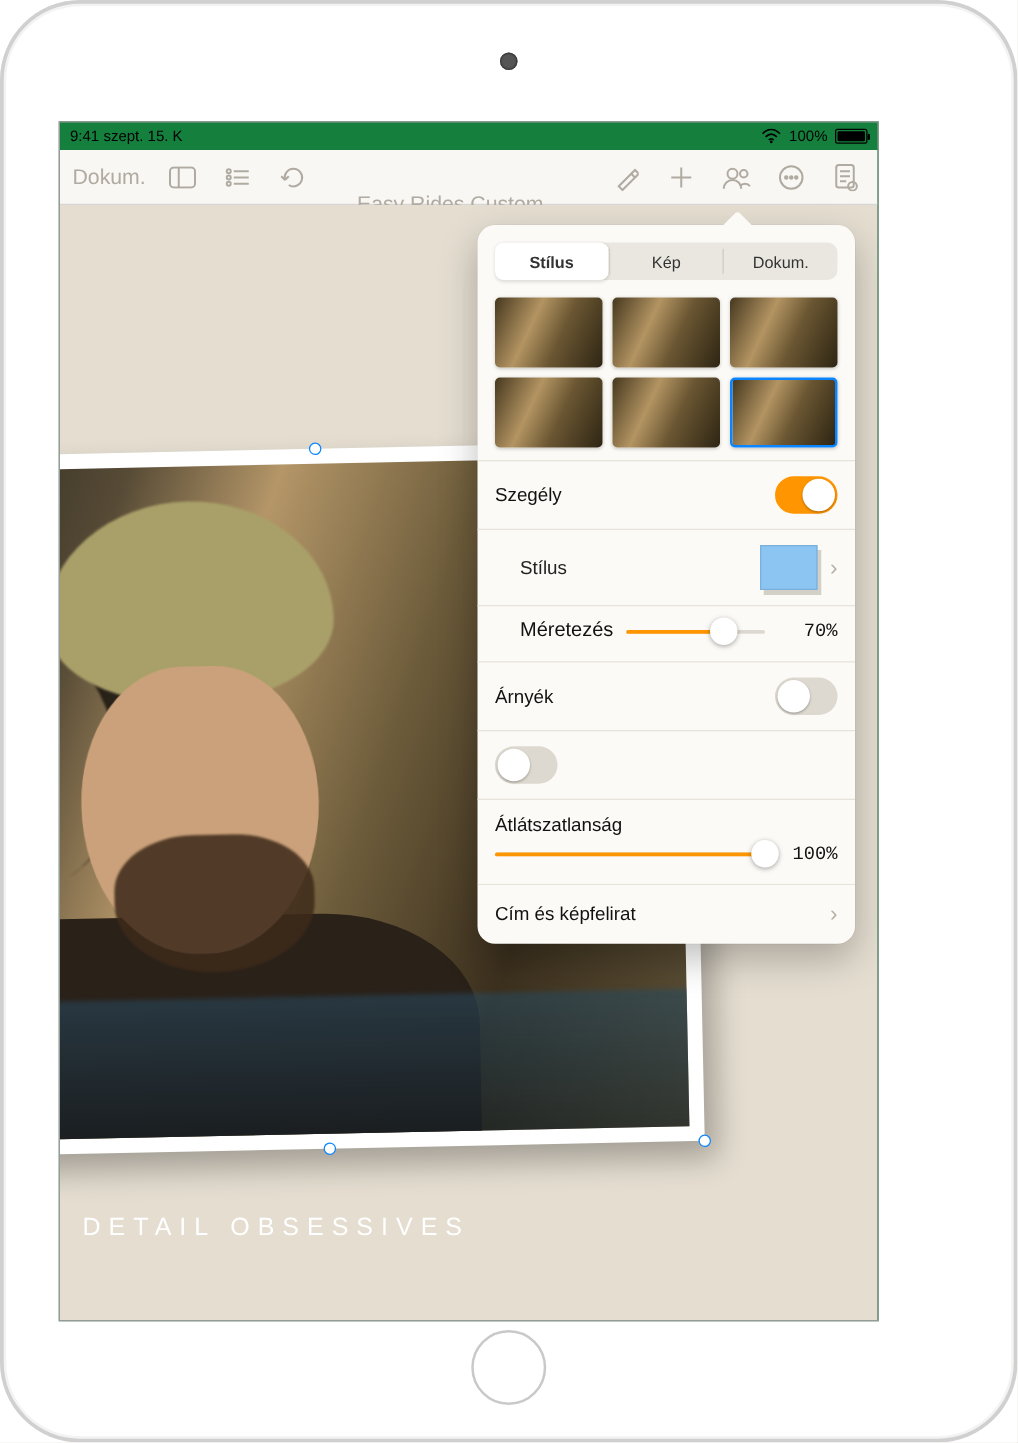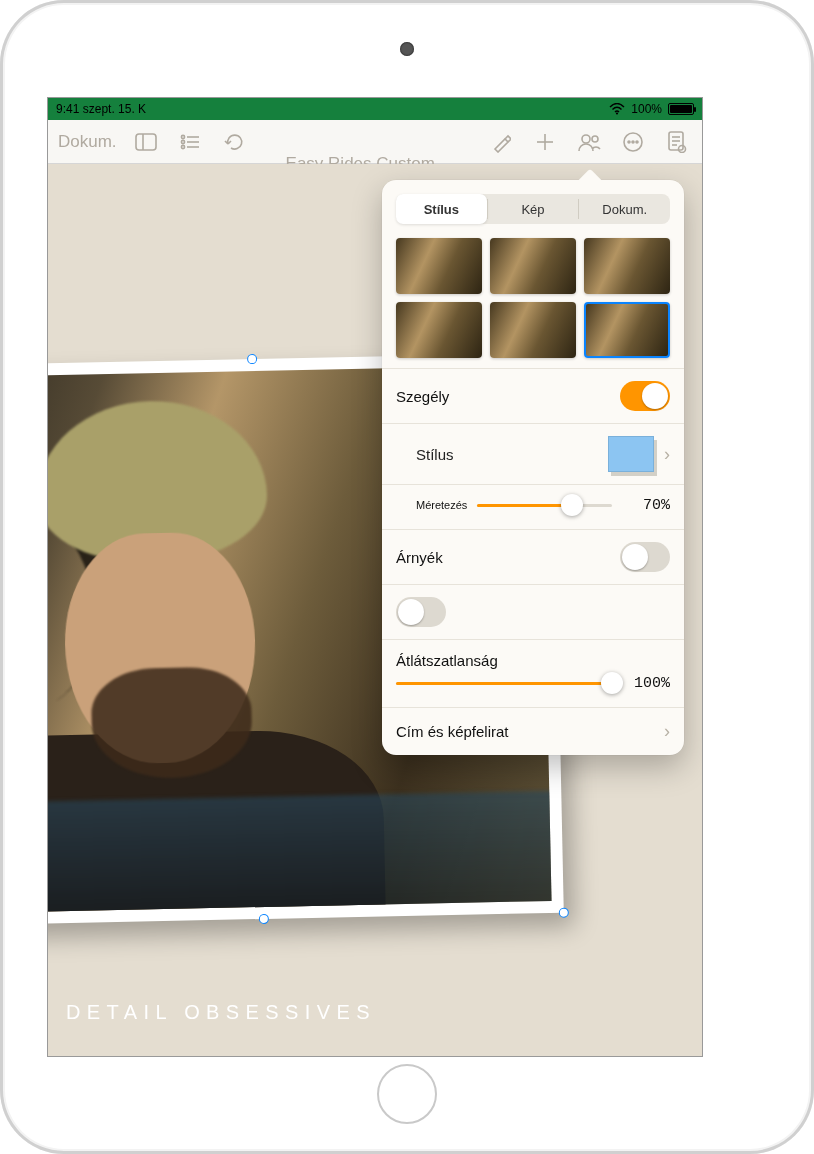--- a/index.html
+++ b/index.html
@@ -36,21 +36,21 @@
     transform: rotate(-1.2deg);
   }
   .photo { width:100%; height:100%; background: linear-gradient(110deg,#2f2a20 0%,#574b36 18%,#b49668 34%,#6d5c3b 55%,#3c301e 75%,#5f5338 100%); position:relative; overflow:hidden; }
   .beanie { position:absolute; left:70px; top:28px; width:230px; height:160px; background:#a9a069; border-radius:50% 50% 45% 45% / 60% 60% 40% 40%; filter: blur(1px); }
   .face { position:absolute; left:95px; top:160px; width:190px; height:230px; background:#caa17a; border-radius:45% 45% 50% 50% / 50% 50% 55% 55%; filter: blur(0.5px); }
   .beard { position:absolute; left:120px; top:295px; width:160px; height:110px; background:#3d2a1a; border-radius:40% 40% 50% 50%; opacity:.85; filter:blur(1px);}
   .shirt { position:absolute; left:-10px; top:360px; width:420px; height:300px; background:#2a2119; border-radius:20% 30% 0 0; }
   .bench { position:absolute; left:-20px; bottom:-10px; width:650px; height:120px; background:linear-gradient(#274b62,#0c1a23); opacity:.55; filter:blur(2px);}
   .mic-arm { position:absolute; left:-120px; top:90px; width:260px; height:260px; border:22px solid #15110c; border-left:none; border-bottom:none; border-radius:50%; transform:rotate(-35deg); opacity:.8; filter:blur(1px);}
   .sel-handle { position:absolute; width:10px; height:10px; background:#fff; border:1.5px solid #0a84ff; border-radius:50%; }
-  .caption { position:absolute; left:18px; bottom:32px; color:#fff; letter-spacing:.32em; font-size:20px; font-weight:300; }
+  .caption { position:absolute; left:18px; bottom:62px; color:#fff; letter-spacing:.32em; font-size:20px; font-weight:300; }
 
   
   .popover { position:absolute; right:18px; top:16px; width:302px; background:#fcfaf6; border-radius:14px; box-shadow:0 12px 30px rgba(0,0,0,.25), 0 0 0 0.5px rgba(0,0,0,.05); padding-top:14px; }
   .popover::before { content:""; position:absolute; top:-8px; right:86px; width:16px; height:16px; background:#fcfaf6; transform:rotate(45deg); border-top-left-radius:3px; }
   .seg { display:flex; margin:0 14px 14px; height:30px; background:#eae7e0; border-radius:8px; font-size:13px; }
   .seg-item { flex:1; display:flex; align-items:center; justify-content:center; color:#333; border-radius:7px; }
   .seg-item.active { background:#fff; font-weight:600; box-shadow:0 1px 3px rgba(0,0,0,.12); }
   .seg-divider { width:1px; background:#d0ccc2; margin:5px 0; }
 
   .thumbs { display:flex; flex-wrap:wrap; gap:8px; padding:0 14px 10px; }
@@ -64,21 +64,21 @@
   .toggle { width:50px; height:30px; border-radius:15px; background:#ddd9d0; position:relative; flex-shrink:0; }
   .toggle.on { background:#ff9500; }
   .toggle .knob { position:absolute; width:26px; height:26px; background:#fff; border-radius:50%; top:2px; left:2px; box-shadow:0 1px 2px rgba(0,0,0,.3); transition:.2s; }
   .toggle.on .knob { left:22px; }
 
   .style-chip { width:46px; height:36px; background:#8cc5f2; border:1px solid #7ab0da; box-shadow:3px 4px 0 #d3d0c7; margin-right:4px; }
   .chevron { color:#b7b1a5; font-size:18px; padding-left:6px; }
 
   .slider-row { display:flex; align-items:center; gap:10px; padding:10px 14px 14px; border-top:1px solid #e7e3da; }
   .slider-row.inner { border-top:none; padding-top:0; }
-  .slider-row .sl-label { font-size:11px; flex:0 0 auto; color:#111; }
+  .slider-row .sl-label { font-size:16px; flex:0 0 auto; color:#111; }
   .slider-row.indent .sl-label { padding-left:20px; }
   .slider { flex:1; height:20px; display:flex; align-items:center; position:relative; }
   .track { position:absolute; left:0; right:0; height:3px; background:#ddd9d0; border-radius:2px; }
   .fill  { position:absolute; left:0; height:3px; background:#ff9500; border-radius:2px; }
   .thumb-dot { position:absolute; width:22px; height:22px; background:#fff; border-radius:50%; box-shadow:0 1px 4px rgba(0,0,0,.35); top:50%; transform:translate(-50%,-50%); }
   .pct { width:48px; text-align:right; font-size:15px; color:#111;font-family:Liberation Mono, monospace; }
 
   .section-head { padding:12px 14px 4px; font-size:15px; border-top:1px solid #e7e3da; color:#111; }
   .last-row { border-bottom-left-radius:14px; border-bottom-right-radius:14px; }
 </style>

